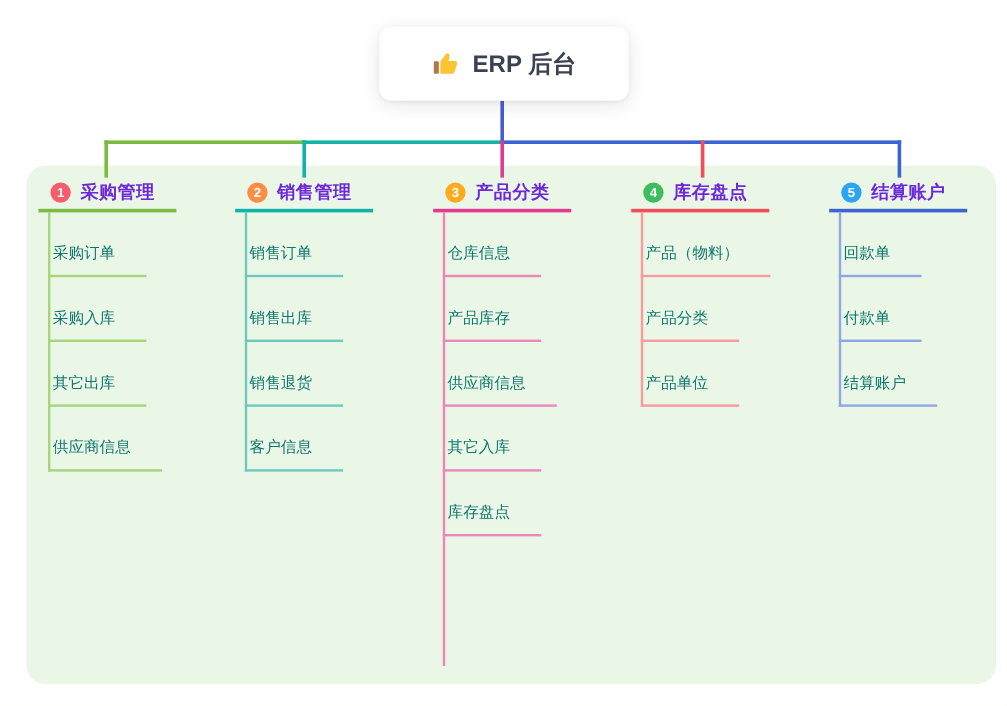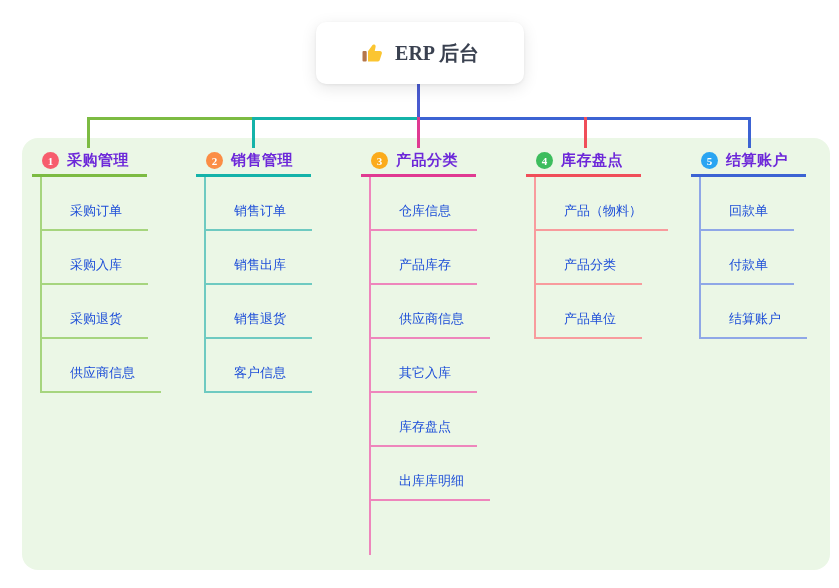--- a/index.html
+++ b/index.html
@@ -1,20 +1,20 @@
 <!DOCTYPE html>
 <html><head>
 <meta charset="utf-8">
 <style>
   * { box-sizing: border-box; margin: 0; padding: 0; }
   html,body { background:#fff; }
   .canvas {
     position: relative; width: 839px; height: 588px;
     background: #ffffff; overflow: hidden;
-    font-family: Liberation Serif, serif;
+    font-family: Liberation Sans, sans-serif;
   }
   .panel {
     position: absolute; left: 22px; top: 138px; width: 808px; height: 432px;
     background: #ebf7e6; border-radius: 16px;
   }
   .root-card {
     position: absolute; left: 316px; top: 22px; width: 208px; height: 62px;
     background: #ffffff; border-radius: 10px;
     box-shadow: 0 4px 16px rgba(0,0,0,.10), 0 1px 3px rgba(0,0,0,.06);
     display: flex; align-items: center; justify-content: center; gap: 10px;
@@ -40,22 +40,22 @@
     flex: 0 0 17px; width: 17px; height: 17px; border-radius: 50%;
     background: var(--badge); color: #fff;
     font-size: 11px; font-weight: 700;
     display: flex; align-items: center; justify-content: center;
   }
   .blabel { font-size: 15px; font-weight: 600; color: #6d28d9; letter-spacing: .5px; white-space: nowrap; }
   .vline { position: absolute; left: 8px; top: 30px; width: 2px; background: var(--child); }
   .n3 { height: 162px; } .n4 { height: 216px; } .n7 { height: 378px; }
   .crow { height: 54px; display: flex; align-items: flex-end; margin-left: 8px; }
   .clabel {
-    font-size: 13px; color: #1d4ed8; white-space: nowrap;
-    padding: 0 26px 9px 30px; border-bottom: 2px solid var(--child);
+    font-size: 13px; color: #0f766e; white-space: nowrap;
+    padding: 0 26px 9px 4px; border-bottom: 2px solid var(--child);
   }
 </style>
 </head>
 <body>
 
 <div class="canvas">
 
   <div class="panel" style="background: rgb(235, 247, 230);"></div>
 
   <div class="rootline" style="background: rgb(74, 91, 208);"></div>
@@ -84,21 +84,21 @@
       <span class="blabel">采购管理</span>
     </div>
     <div class="vline n4"></div>
     <div class="crow">
         <div class="clabel">采购订单</div>
       </div>
     <div class="crow">
         <div class="clabel">采购入库</div>
       </div>
     <div class="crow">
-        <div class="clabel">采购退货</div>
+        <div class="clabel">其它出库</div>
       </div>
     <div class="crow">
         <div class="clabel">供应商信息</div>
       </div>
   </div>
 
   <div class="branch b2" style="--main: #14b3a9; --child: #6ecac1; --badge: #fb8d45;">
     <div class="btitle">
       <span class="badge">2</span>
       <span class="blabel">销售管理</span>
@@ -132,23 +132,20 @@
       </div>
     <div class="crow">
         <div class="clabel">供应商信息</div>
       </div>
     <div class="crow">
         <div class="clabel">其它入库</div>
       </div>
     <div class="crow">
         <div class="clabel">库存盘点</div>
       </div>
-    <div class="crow">
-        <div class="clabel">出库库明细</div>
-      </div>
   </div>
 
   <div class="branch b4" style="--main: #f04e59; --child: #f89b9d; --badge: #3dbd5d;">
     <div class="btitle">
       <span class="badge">4</span>
       <span class="blabel">库存盘点</span>
     </div>
     <div class="vline n3"></div>
     <div class="crow">
         <div class="clabel">产品（物料）</div>

